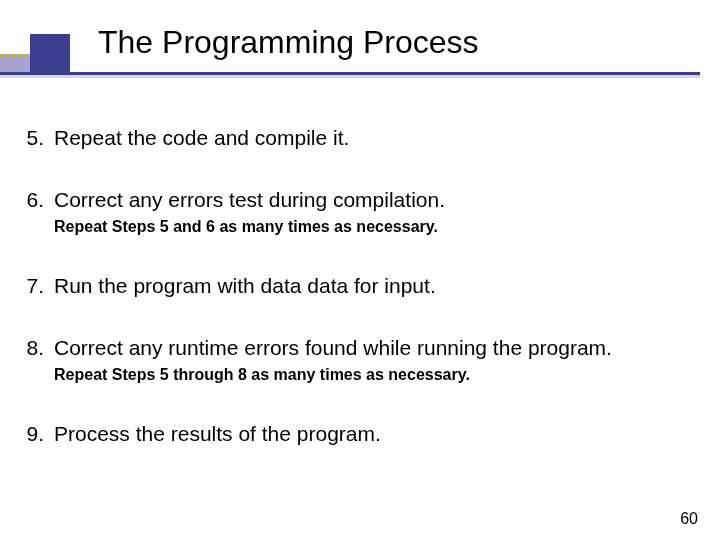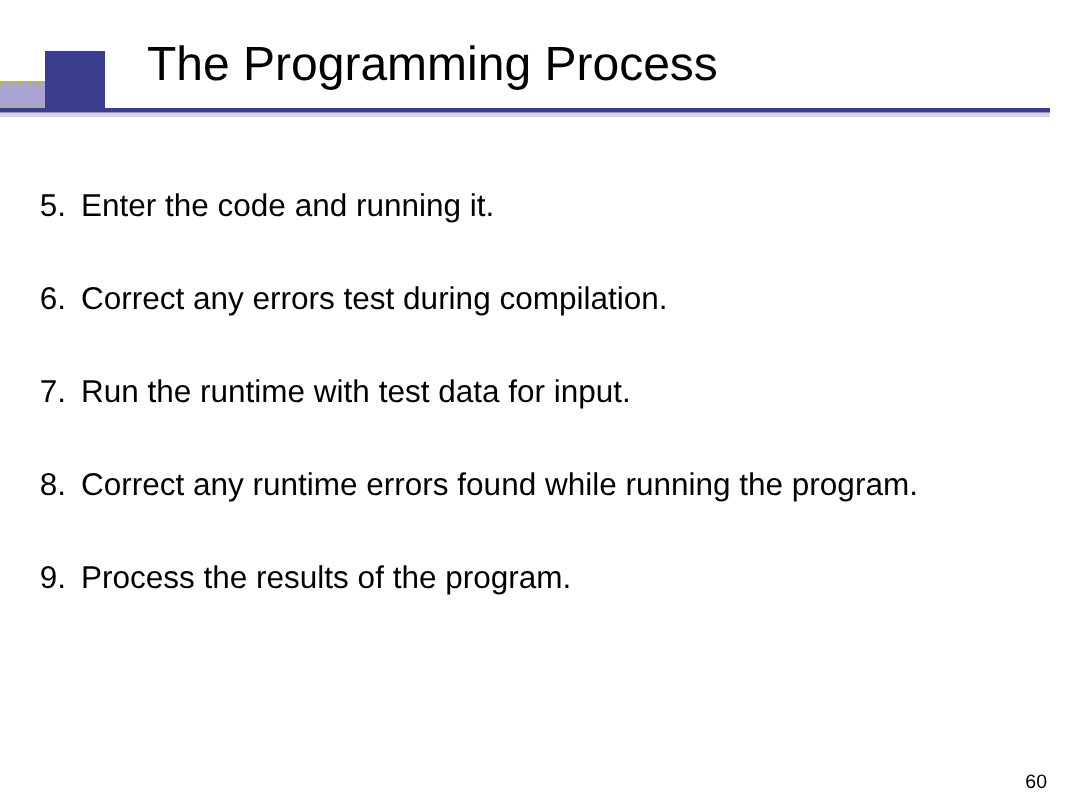--- a/index.html
+++ b/index.html
@@ -102,21 +102,21 @@
     margin-left: 36px;
     margin-top: 6px;
     font-size: 16px;
     font-weight: bold;
     color: #000;
   }
   .pagenum {
     position: absolute;
     right: 22px;
     bottom: 12px;
-    font-size: 13px;
+    font-size: 16px;
     color: #000;
   }
 </style>
 </head>
 <body>
 
 <div class="header-area">
   <div class="accent-fill"></div>
   <div class="dot-row dot-row-top">
     <div class="dot"></div>
@@ -136,43 +136,45 @@
   <div class="underline-main"></div>
   <div class="underline-shadow"></div>
   <div class="title">The Programming Process</div>
 </div>
 
 <div class="content">
 
   <div class="item">
     <div class="item-row">
       <span class="num">5.</span>
-      <span class="txt">Enter the code and running it.</span>
+      <span class="txt">Repeat the code and compile it.</span>
     </div>
   </div>
 
   <div class="item">
     <div class="item-row">
       <span class="num">6.</span>
       <span class="txt">Correct any errors test during compilation.</span>
     </div>
+    <div class="subnote">Repeat Steps 5 and 6 as many times as necessary.</div>
   </div>
 
   <div class="item">
     <div class="item-row">
       <span class="num">7.</span>
-      <span class="txt">Run the runtime with test data for input.</span>
+      <span class="txt">Run the program with data data for input.</span>
     </div>
   </div>
 
   <div class="item">
     <div class="item-row">
       <span class="num">8.</span>
       <span class="txt">Correct any runtime errors found while running the program.</span>
     </div>
+    <div class="subnote">Repeat Steps 5 through 8 as many times as necessary.</div>
   </div>
 
   <div class="item">
     <div class="item-row">
       <span class="num">9.</span>
       <span class="txt">Process the results of the program.</span>
     </div>
   </div>
 
 </div>

